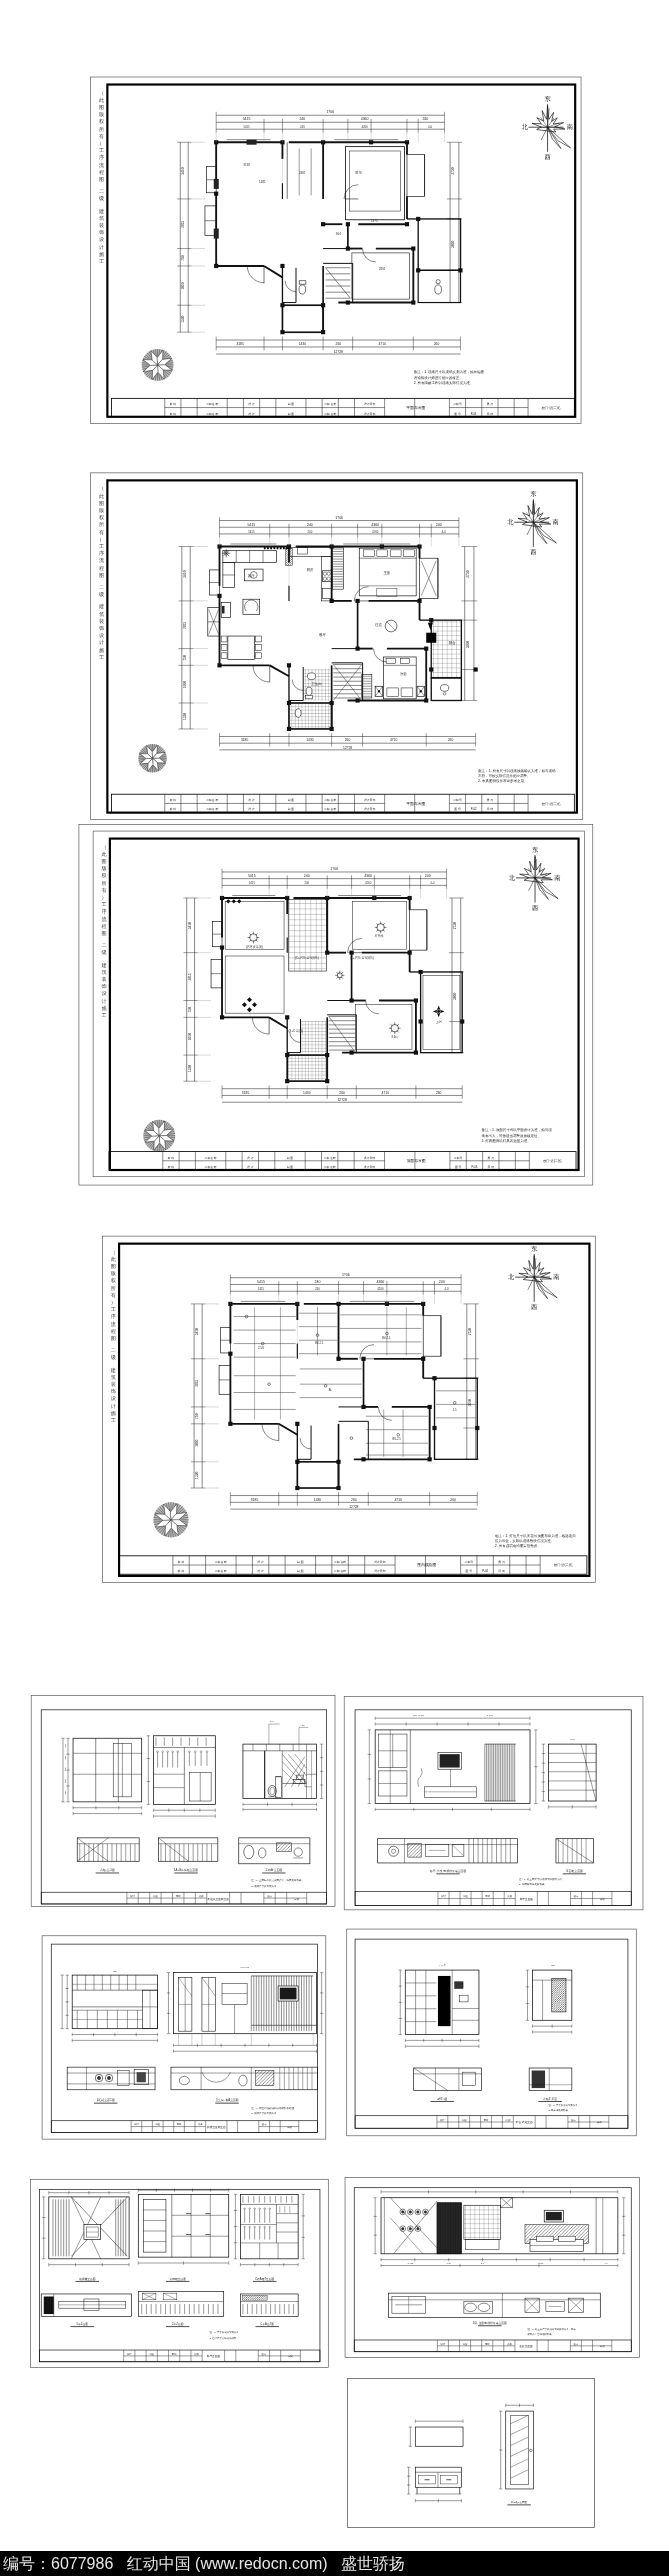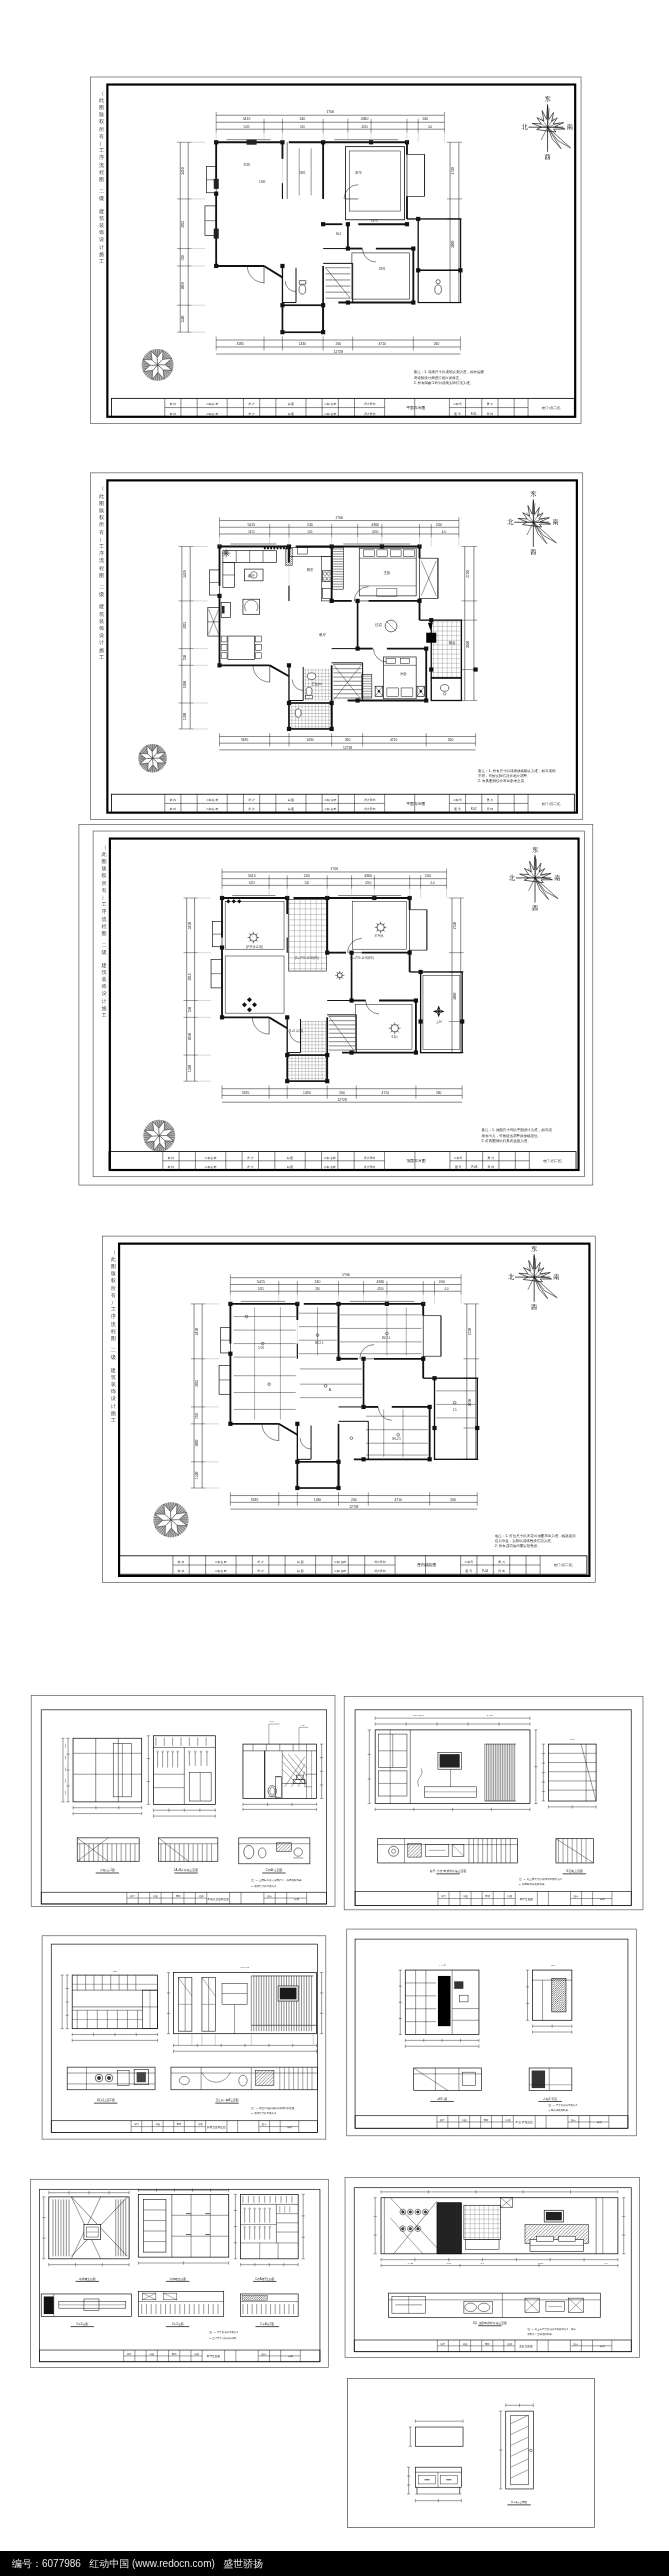--- a/index.html
+++ b/index.html
@@ -3223,15 +3223,15 @@
 <line x1="604.0" y1="2872.0" x2="604.0" y2="2876.0" stroke="#111" stroke-width="0.45"></line>
 <line x1="620.5" y1="2872.0" x2="620.5" y2="2876.0" stroke="#111" stroke-width="0.45"></line>
 <line x1="637.0" y1="2872.0" x2="637.0" y2="2876.0" stroke="#111" stroke-width="0.45"></line>
 <text x="620.0" y="2991.0" font-size="3.0" fill="#222" text-anchor="middle">鞋C柜T立面图</text>
 <line x1="606.0" y1="2993.0" x2="634.0" y2="2993.0" stroke="#111" stroke-width="0.9"></line>
 </g>
 </svg>
 
 <div style="position:absolute;left:0;top:2551px;width:670px;height:25px;background:#000;"></div>
 
-<div style="position:absolute;left:12px;top:2554px;width:653px;height:20px;color:#e6e6e6;font-size:10px;font-family:'Liberation Sans',sans-serif;line-height:20px;">编号：6077986&nbsp;&nbsp;&nbsp;红动中国 (www.redocn.com)&nbsp;&nbsp;&nbsp;盛世骄扬</div>
+<div style="position:absolute;left:3px;top:2554px;width:653px;height:20px;color:#e6e6e6;font-size:16px;font-family:'Liberation Sans',sans-serif;line-height:20px;">编号：6077986&nbsp;&nbsp;&nbsp;红动中国 (www.redocn.com)&nbsp;&nbsp;&nbsp;盛世骄扬</div>
 </div>
 
 
 </body></html>

